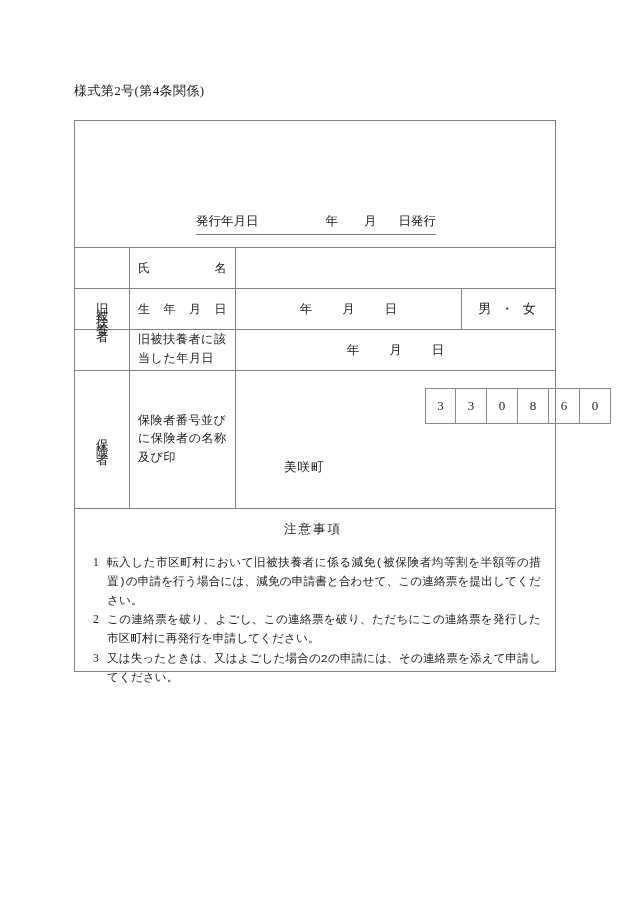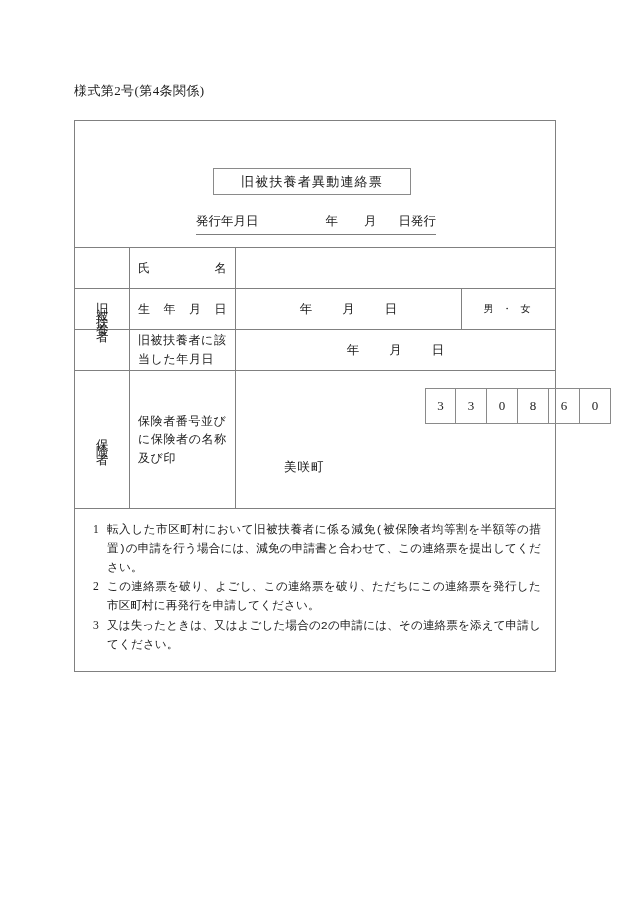--- a/index.html
+++ b/index.html
@@ -113,36 +113,37 @@
   }
   .spread {
     display: flex;
     justify-content: space-between;
     width: 100%;
     letter-spacing: 0.5px;
   }
   .wrap-label {
     line-height: 1.55;
     letter-spacing: 0.6px;
+    font-family: Liberation Mono, monospace;
   }
 
   .col-value {
     flex: 1 1 auto;
     display: flex;
     align-items: center;
     justify-content: center;
     font-size: 12.5px;
   }
   .col-sex {
     width: 94px;
     flex: 0 0 94px;
     display: flex;
     align-items: center;
     justify-content: center;
-    font-size: 10px;
+    font-size: 13px;
     letter-spacing: 3px;
   }
   .ymd .g { display: inline-block; width: 30px; }
 
   
   .insurer-body {
     flex: 1 1 auto;
     position: relative;
   }
   .number-boxes {
@@ -203,23 +204,20 @@
   }
 </style>
 </head>
 <body>
 
 <div class="form-number">様式第2号(第4条関係)</div>
 
 <div class="sheet">
 
   <div class="title-band">
-    <div class="title-box">
-      <span>旧被扶養者異動連絡票</span>
-    </div>
     <div class="issue-line">
       <span>発行年月日</span>
       <span class="spacer-a"></span>
       <span>年</span>
       <span class="gap"></span>
       <span>月</span>
       <span class="gap-sm"></span>
       <span>日発行</span>
     </div>
   </div>
@@ -285,20 +283,21 @@
         <div class="num-cell">0</div>
         <div class="num-cell">8</div>
         <div class="num-cell">6</div>
         <div class="num-cell">0</div>
       </div>
       <div class="insurer-name">美咲町</div>
     </div>
   </div>
 
   <div class="notes">
+    <div class="notes-title">注意事項</div>
 
     <div class="note-item">
       <span class="note-num">1</span>
       <span class="note-text">転入した市区町村において旧被扶養者に係る減免(被保険者均等割を半額等の措置)の申請を行う場合には、減免の申請書と合わせて、この連絡票を提出してください。</span>
     </div>
     <div class="note-item">
       <span class="note-num">2</span>
       <span class="note-text">この連絡票を破り、よごし、この連絡票を破り、ただちにこの連絡票を発行した市区町村に再発行を申請してください。</span>
     </div>
     <div class="note-item">

